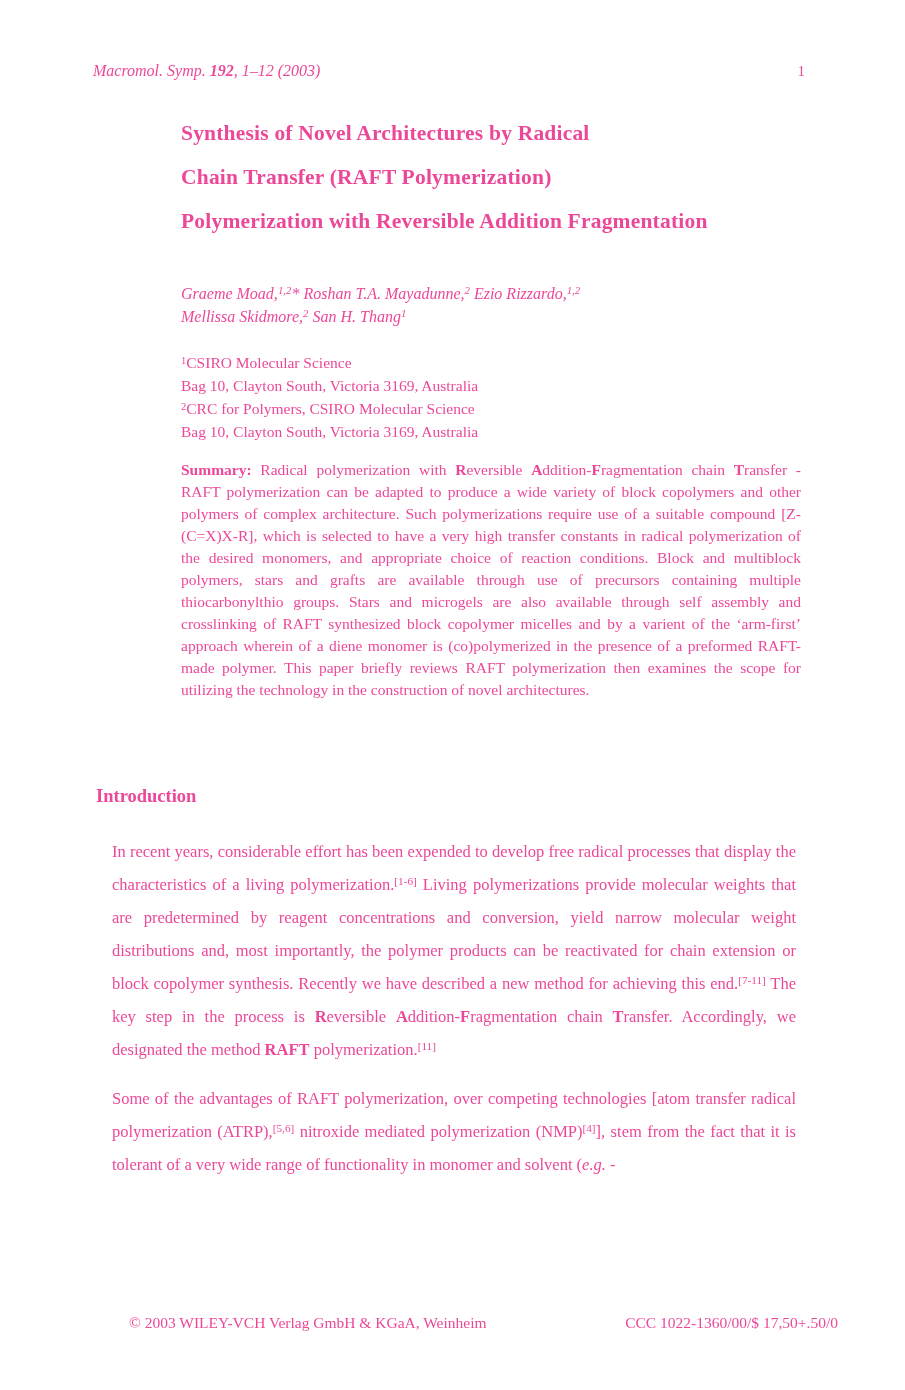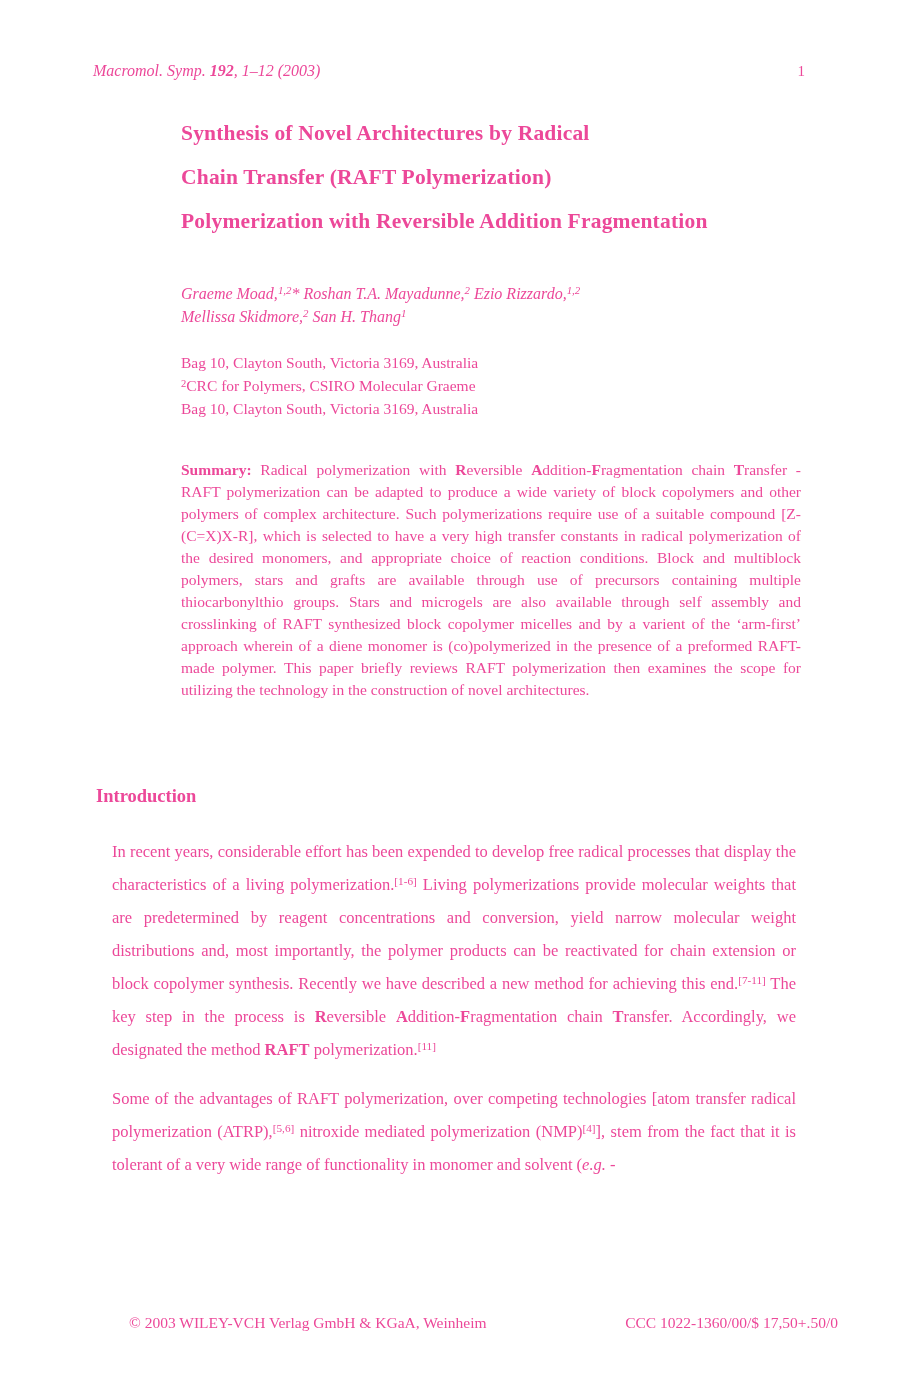--- a/index.html
+++ b/index.html
@@ -81,22 +81,23 @@
     <div>Chain Transfer (RAFT Polymerization)</div>
     <div>Polymerization with Reversible Addition Fragmentation</div>
   </div>
 
   <div class="authors">
     <div><span class="i">Graeme Moad,</span><span class="i sup">1,2</span><span class="i">* Roshan T.A. Mayadunne,</span><span class="i sup">2</span><span class="i"> Ezio Rizzardo,</span><span class="i sup">1,2</span></div>
     <div><span class="i">Mellissa Skidmore,</span><span class="i sup">2</span><span class="i"> San H. Thang</span><span class="i sup">1</span></div>
   </div>
 
   <div class="affil">
+    <div><span class="sup">1</span><span>CSIRO Molecular Science</span></div>
     <div><span>Bag 10, Clayton South, Victoria 3169, Australia</span></div>
-    <div><span class="sup">2</span><span>CRC for Polymers, CSIRO Molecular Graeme</span></div>
+    <div><span class="sup">2</span><span>CRC for Polymers, CSIRO Molecular Science</span></div>
     <div><span>Bag 10, Clayton South, Victoria 3169, Australia</span></div>
   </div>
 
   <p class="summary"><span class="b">Summary:</span><span> Radical polymerization with </span><span class="b">R</span><span>eversible </span><span class="b">A</span><span>ddition-</span><span class="b">F</span><span>ragmentation chain </span><span class="b">T</span><span>ransfer - RAFT polymerization can be adapted to produce a wide variety of block copolymers and other polymers of complex architecture. Such polymerizations require use of a suitable compound [Z-(C=X)X-R], which is selected to have a very high transfer constants in radical polymerization of the desired monomers, and appropriate choice of reaction conditions. Block and multiblock polymers, stars and grafts are available through use of precursors containing multiple thiocarbonylthio groups. Stars and microgels are also available through self assembly and crosslinking of RAFT synthesized block copolymer micelles and by a varient of the ‘arm-first’ approach wherein of a diene monomer is (co)polymerized in the presence of a preformed RAFT-made polymer. This paper briefly reviews RAFT polymerization then examines the scope for utilizing the technology in the construction of novel architectures.</span></p>
 
   <div class="intro">
     <h2>Introduction</h2>
     <p><span>In recent years, considerable effort has been expended to develop free radical processes that display the characteristics of a living polymerization.</span><span class="sup">[1-6]</span><span> Living polymerizations provide molecular weights that are predetermined by reagent concentrations and conversion, yield narrow molecular weight distributions and, most importantly, the polymer products can be reactivated for chain extension or block copolymer synthesis. Recently we have described a new method for achieving this end.</span><span class="sup">[7-11]</span><span> The key step in the process is </span><span class="b">R</span><span>eversible </span><span class="b">A</span><span>ddition-</span><span class="b">F</span><span>ragmentation chain </span><span class="b">T</span><span>ransfer. Accordingly, we designated the method </span><span class="b">RAFT</span><span> polymerization.</span><span class="sup">[11]</span></p>
     <p><span>Some of the advantages of RAFT polymerization, over competing technologies [atom transfer radical polymerization (ATRP),</span><span class="sup">[5,6]</span><span> nitroxide mediated polymerization (NMP)</span><span class="sup">[4]</span><span>], stem from the fact that it is tolerant of a very wide range of functionality in monomer and solvent (</span><span class="i">e.g.</span><span> -</span></p>
   </div>

